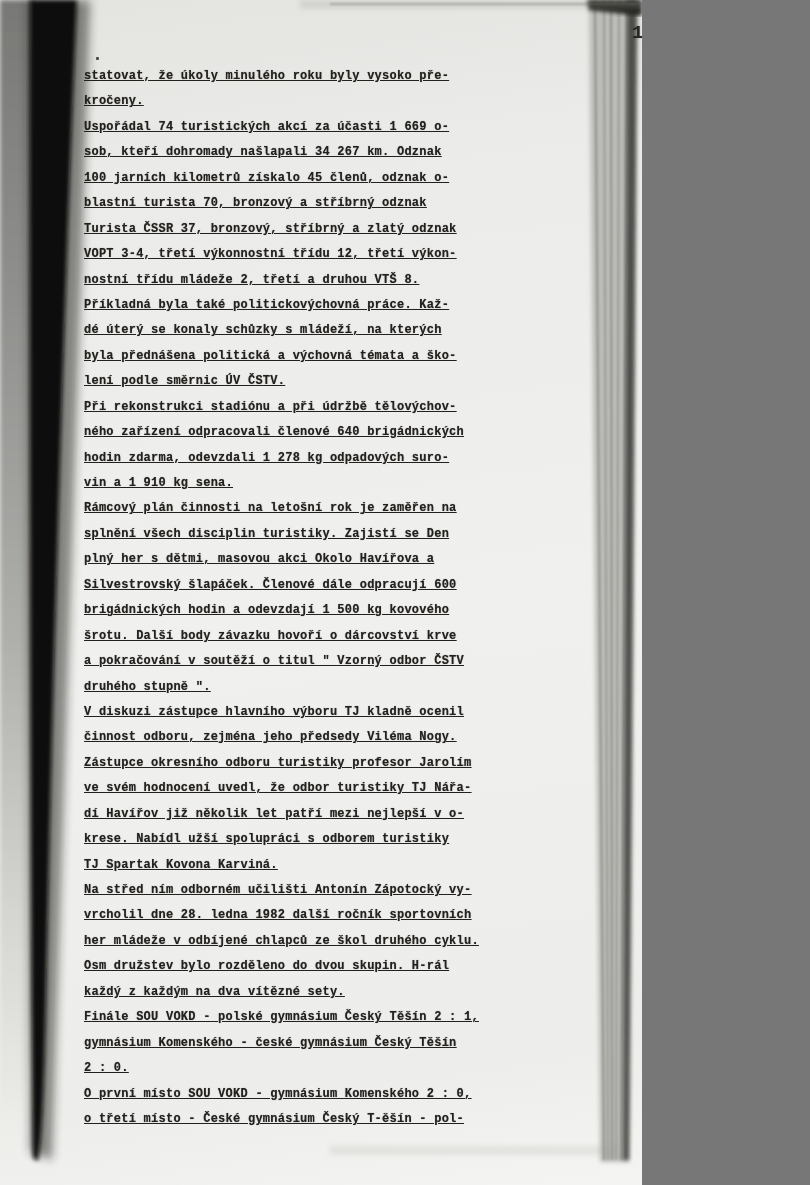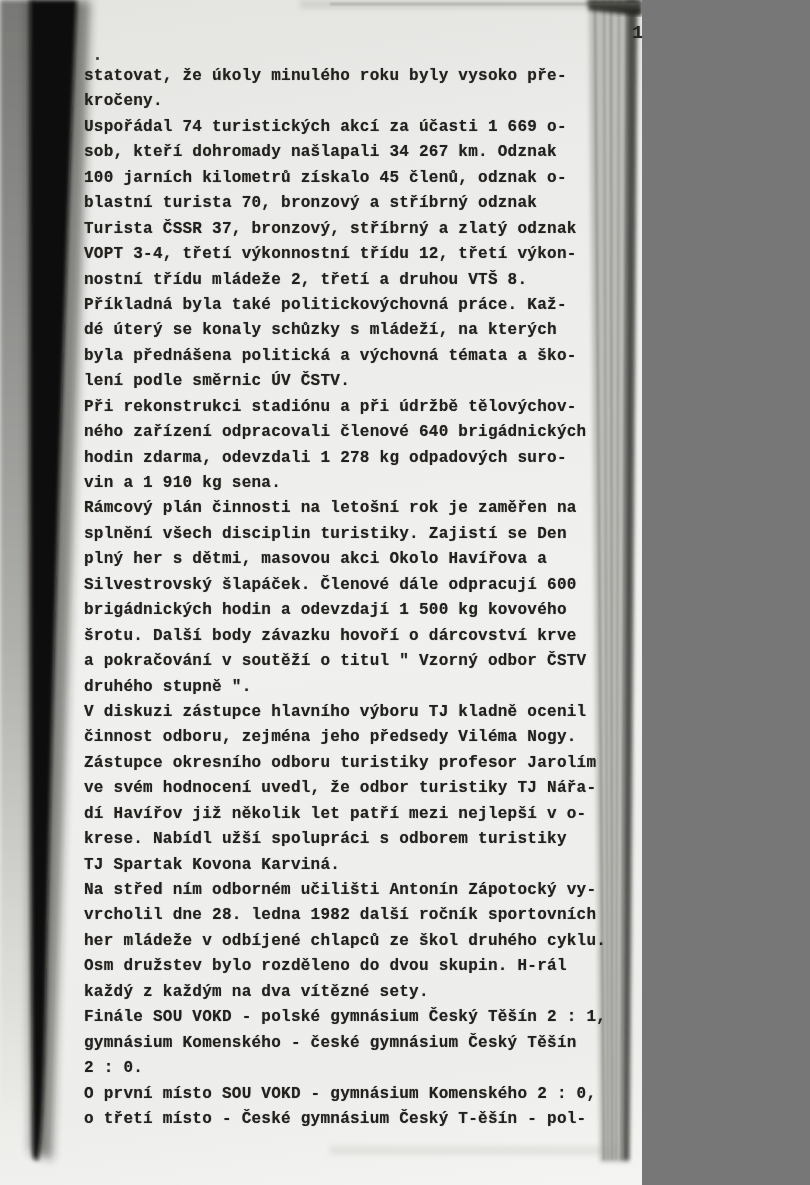--- a/index.html
+++ b/index.html
@@ -6,24 +6,25 @@
   #scan{
     position:relative;
     width:642px;height:1185px;
     overflow:hidden;
     background:linear-gradient(172deg,#e3e3e0 0%,#ebebe9 16%,#f0f0ee 52%,#ededeb 88%,#f4f4f2 100%);
     font-family:"Liberation Mono","DejaVu Sans Mono",monospace;
   }
   
   #body-text{
     position:absolute;left:84px;top:64px;width:610px;
-    font-size:16px;font-weight:bold;line-height:25.45px;
+    font-size:12px;font-weight:bold;line-height:25.45px;
     letter-spacing:0.25px;color:#23211e;
     white-space:pre;
     text-shadow:0 0 1px rgba(35,33,30,.55);
+    text-decoration:underline;
   }
   #body-text .line{height:25.45px;}
   #page-number{
     position:absolute;left:632px;top:22px;
     font-size:19px;font-weight:bold;color:#2a2825;
     letter-spacing:1px;
     text-shadow:0 0 1px rgba(40,38,35,.5);
   }
   #margin-note{
     position:absolute;left:651px;top:874px;

